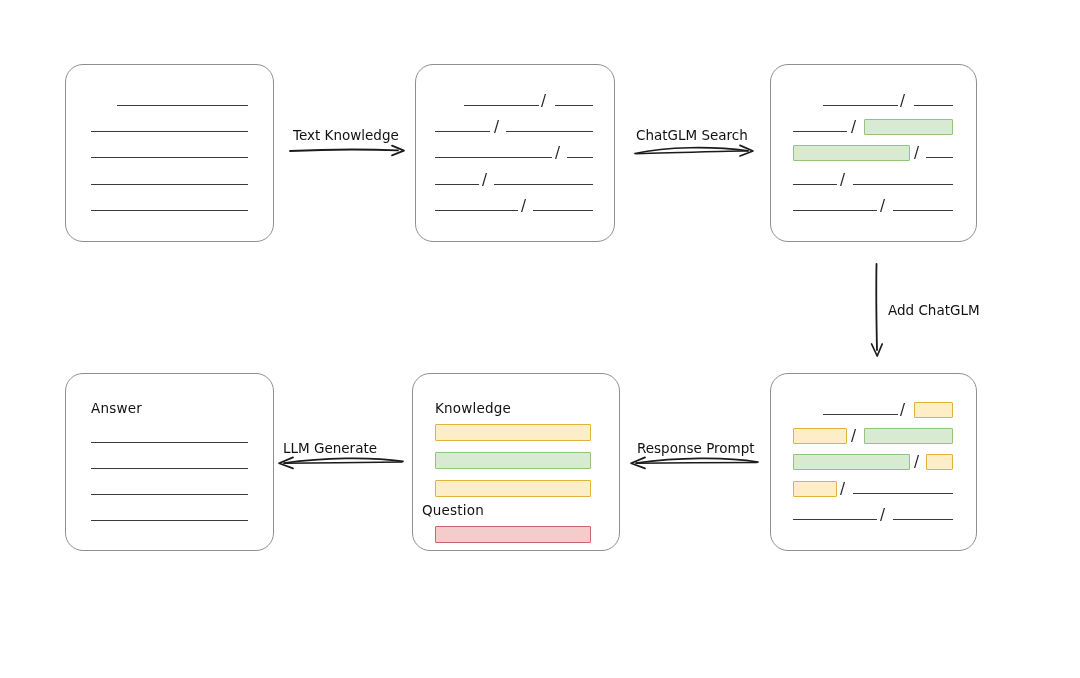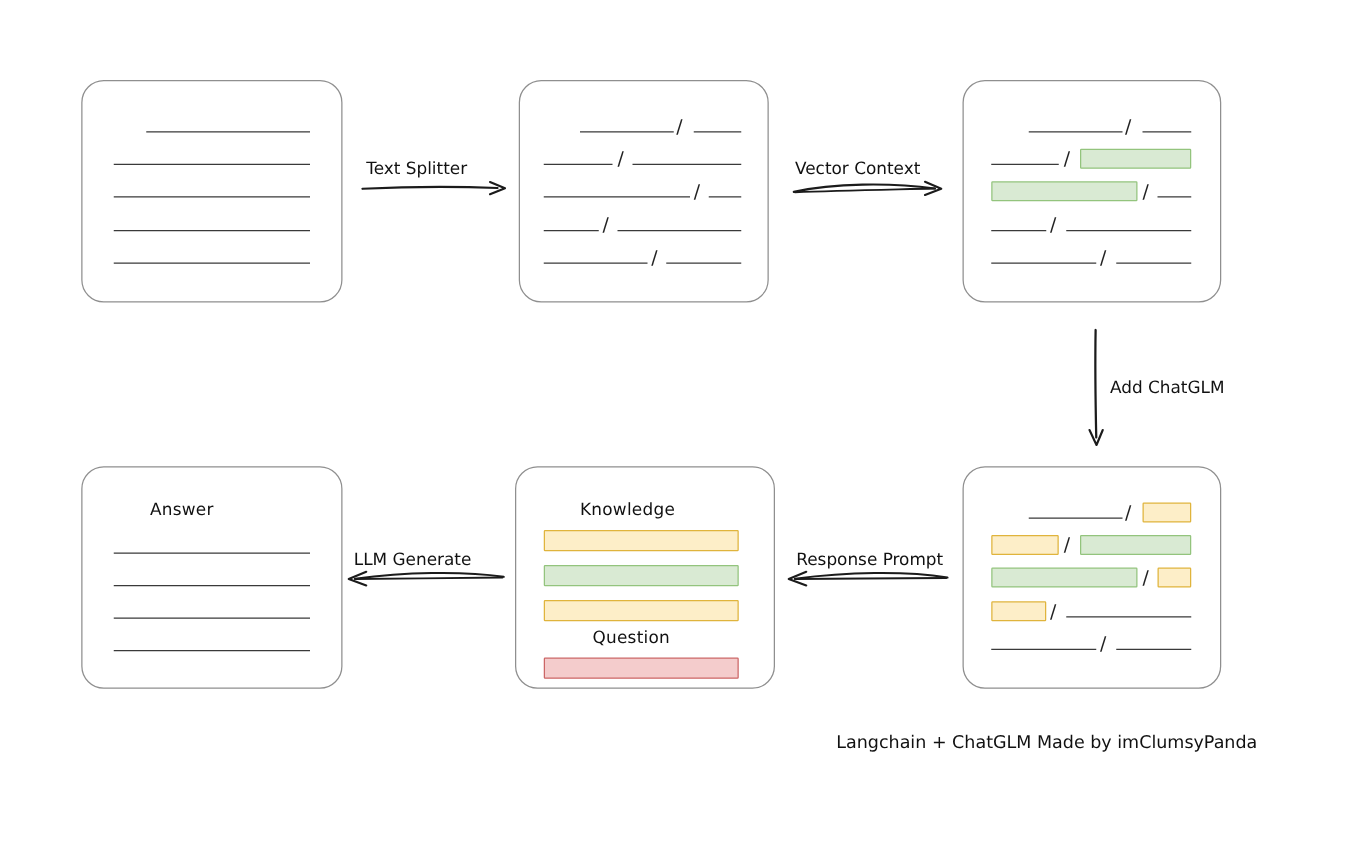--- a/index.html
+++ b/index.html
@@ -29,21 +29,20 @@
     position: absolute;
     left: 0; top: 0; right: 0; bottom: 0;
   }
   .card-title {
     position: absolute;
     font-family: "DejaVu Sans", sans-serif;
     font-size: 13.5px;
     color: #111111;
     letter-spacing: 0.2px;
     white-space: nowrap;
-    margin-left: 29px;
   }
   
   .rule {
     position: absolute;
     height: 0;
     border-top: 1.7px solid #3a3a3a;
   }
   .slash {
     position: absolute;
     font-family: "DejaVu Sans", sans-serif;
@@ -188,42 +187,42 @@
       <div class="rule" style="left:122px; top:145px; width:60px;"></div>
     </div>
   </div>
 
   <div class="card" style="left:412px; top:373px; width:208px; height:178px;">
     <div class="card-inner">
       <div class="card-title" style="left:22px; top:26px;">Knowledge</div>
       <div class="bar yellow" style="left:22px; top:50px;  width:156px;"></div>
       <div class="bar green" style="left:22px; top:78px;  width:156px;"></div>
       <div class="bar yellow" style="left:22px; top:106px; width:156px;"></div>
-      <div class="card-title" style="left:32px; top:128px;text-align:center;">Question</div>
+      <div class="card-title" style="left:9px; top:128px;text-align:center;">Question</div>
       <div class="bar red" style="left:22px; top:152px; width:156px;"></div>
     </div>
   </div>
 
   <div class="card" style="left:65px; top:373px; width:209px; height:178px;">
     <div class="card-inner">
       <div class="card-title" style="left:25px; top:26px;">Answer</div>
       <div class="rule" style="left:25px; top:68px;  width:157px;"></div>
       <div class="rule" style="left:25px; top:94px;  width:157px;"></div>
       <div class="rule" style="left:25px; top:120px; width:157px;"></div>
       <div class="rule" style="left:25px; top:146px; width:157px;"></div>
     </div>
   </div>
 
-  <div class="arrow-label" style="left:293px; top:127px;">Text Splitter</div>
+  <div class="arrow-label" style="left:293px; top:127px;">Text Knowledge</div>
   <svg class="arrow-svg" style="left:288px; top:140px;" width="120" height="20" viewBox="0 0 120 20">
     <path d="M2,11 C40,9.2 80,9.2 110,10.4" fill="none" stroke="#1b1b1b" stroke-width="1.8" stroke-linecap="round"></path>
     <path d="M104,5.6 L116,10.6 L104,15.4" fill="none" stroke="#1b1b1b" stroke-width="1.7" stroke-linejoin="round" stroke-linecap="round"></path>
   </svg>
 
-  <div class="arrow-label" style="left:636px; top:127px;">Vector Context</div>
+  <div class="arrow-label" style="left:636px; top:127px;">ChatGLM Search</div>
   <svg class="arrow-svg" style="left:632px; top:140px;" width="125" height="22" viewBox="0 0 125 22">
     <path d="M3,13.5 C35,6.5 80,6.0 116,10.8" fill="none" stroke="#1b1b1b" stroke-width="1.7" stroke-linecap="round"></path>
     <path d="M4,13.8 C40,12.4 85,11.6 116,10.8" fill="none" stroke="#1b1b1b" stroke-width="1.5" stroke-linecap="round"></path>
     <path d="M108,5.4 L121,11.0 L108,16.0" fill="none" stroke="#1b1b1b" stroke-width="1.7" stroke-linejoin="round" stroke-linecap="round"></path>
   </svg>
 
   <div class="arrow-label" style="left:888px; top:302px;">Add ChatGLM</div>
   <svg class="arrow-svg" style="left:866px; top:262px;" width="24" height="96" viewBox="0 0 24 96">
     <path d="M10.5,2 C10.0,30 10.4,60 11.0,88" fill="none" stroke="#1b1b1b" stroke-width="1.8" stroke-linecap="round"></path>
     <path d="M5.6,82 L11.2,94 L16.2,82" fill="none" stroke="#1b1b1b" stroke-width="1.7" stroke-linejoin="round" stroke-linecap="round"></path>
@@ -236,15 +235,14 @@
     <path d="M16,5.4 L2,11.2 L16,16.4" fill="none" stroke="#1b1b1b" stroke-width="1.7" stroke-linejoin="round" stroke-linecap="round"></path>
   </svg>
 
   <div class="arrow-label" style="left:283px; top:440px;">LLM Generate</div>
   <svg class="arrow-svg" style="left:277px; top:452px;" width="130" height="22" viewBox="0 0 130 22">
     <path d="M126,9.4 C92,4.6 46,5.8 7,11.0" fill="none" stroke="#1b1b1b" stroke-width="1.7" stroke-linecap="round"></path>
     <path d="M125,10.0 C90,10.4 44,10.9 7,11.2" fill="none" stroke="#1b1b1b" stroke-width="1.5" stroke-linecap="round"></path>
     <path d="M16,5.4 L2,11.2 L16,16.4" fill="none" stroke="#1b1b1b" stroke-width="1.7" stroke-linejoin="round" stroke-linecap="round"></path>
   </svg>
 
-  <div class="footer" style="left:669px; top:586px;">Langchain + ChatGLM Made by imClumsyPanda</div>
 
 </div>
 
 </body></html>

